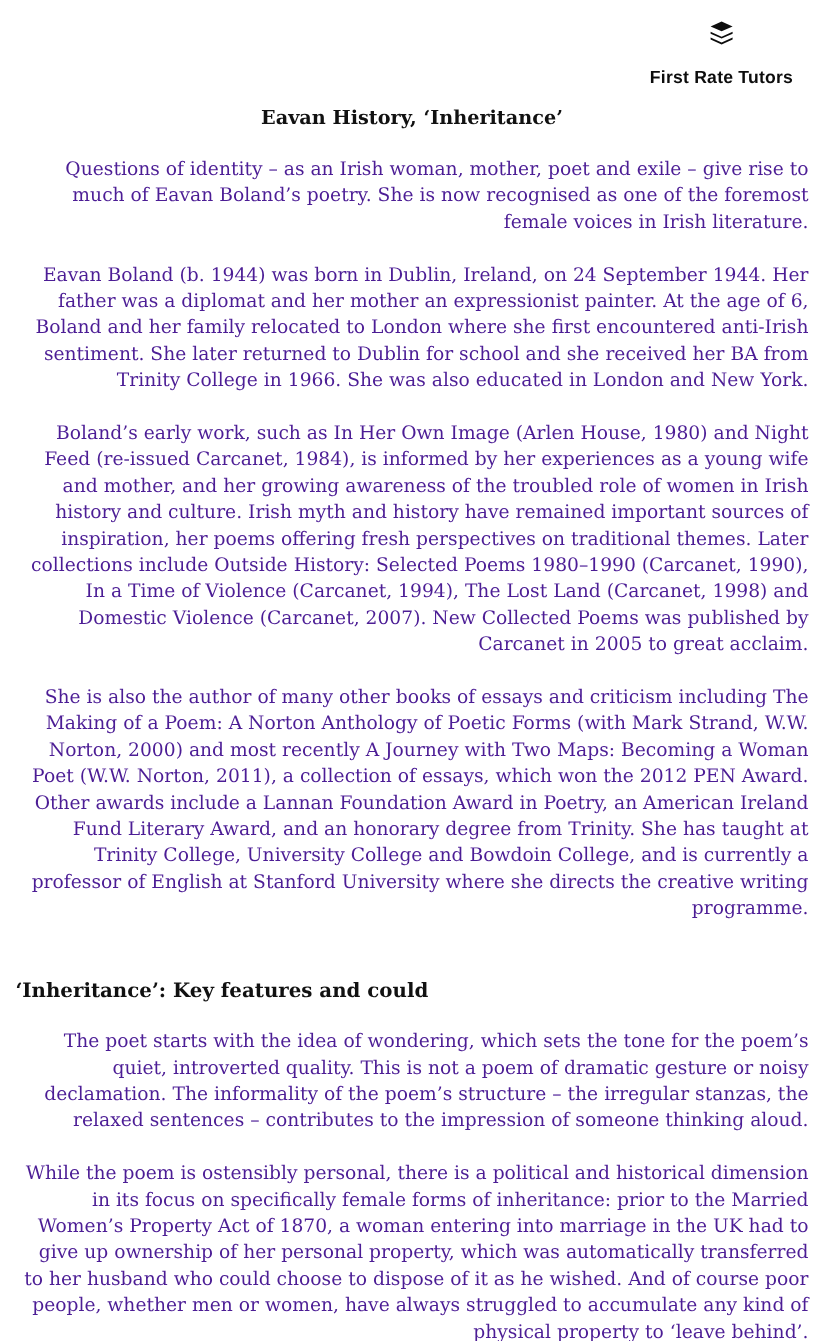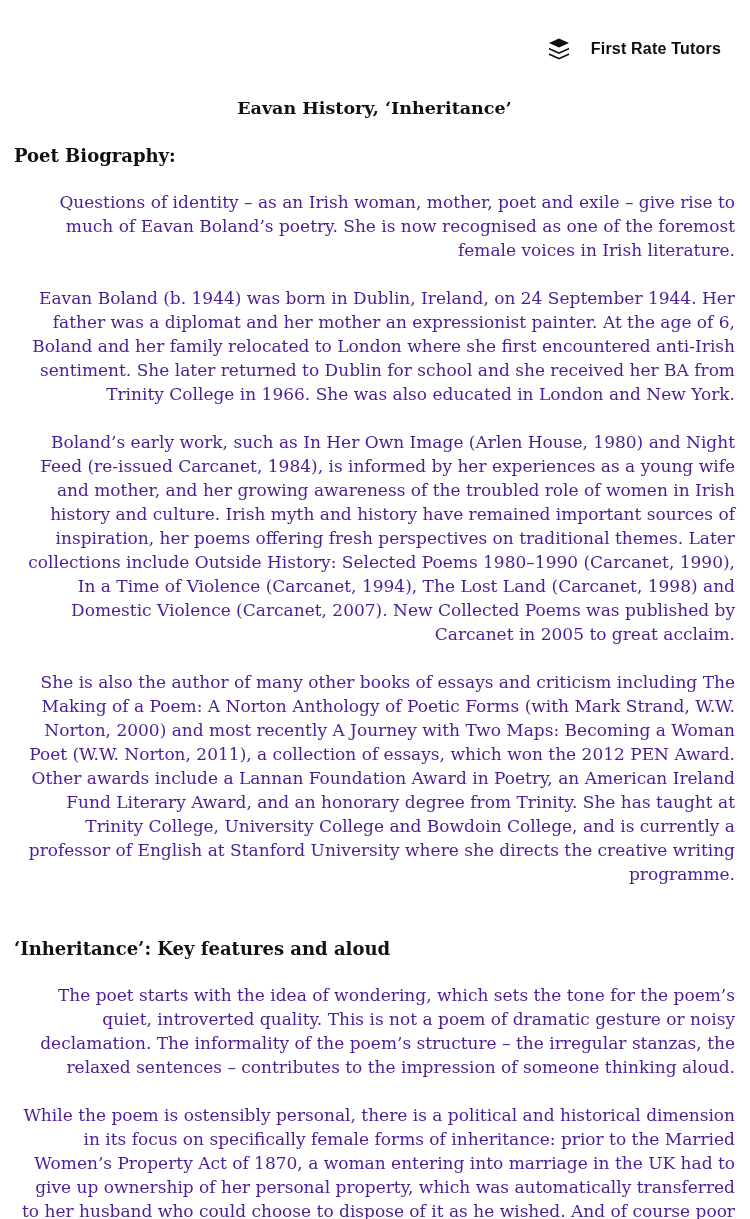--- a/index.html
+++ b/index.html
@@ -26,20 +26,21 @@
     display: flex;
     justify-content: flex-end;
     align-items: center;
     padding-right: 14px;
     height: 30px;
   }
   .logo {
     display: flex;
     align-items: center;
     gap: 20px;
+    flex-direction: column;
   }
   .logo svg {
     width: 24px;
     height: 24px;
     display: block;
   }
   .logo-text {
     font-family: "Liberation Sans", "DejaVu Sans", sans-serif;
     font-weight: 700;
     font-size: 16px;
@@ -87,25 +88,24 @@
           <path d="M2 10.8 L12 15.3 L22 10.8 L22 12.6 L12 17.1 L2 12.6 Z" fill="#0d0d0d"></path>
           <path d="M2 16.2 L12 20.7 L22 16.2 L22 18 L12 22.5 L2 18 Z" fill="#0d0d0d"></path>
         </svg>
       </span>
       <span class="logo-text">First Rate Tutors</span>
     </div>
   </div>
 
   <h1 class="doc-title">Eavan History, ‘Inheritance’</h1>
 
-  <h2 class="section-heading bio-heading">Poet Biography:</h2>
 
   <p class="para">Questions of identity – as an Irish woman, mother, poet and exile – give rise to much of Eavan Boland’s poetry. She is now recognised as one of the foremost female voices in Irish literature.</p>
   <p class="para">Eavan Boland (b. 1944) was born in Dublin, Ireland, on 24 September 1944. Her father was a diplomat and her mother an expressionist painter. At the age of 6, Boland and her family relocated to London where she first encountered anti-Irish sentiment. She later returned to Dublin for school and she received her BA from Trinity College in 1966. She was also educated in London and New York.</p>
   <p class="para">Boland’s early work, such as In Her Own Image (Arlen House, 1980) and Night Feed (re-issued Carcanet, 1984), is informed by her experiences as a young wife and mother, and her growing awareness of the troubled role of women in Irish history and culture. Irish myth and history have remained important sources of inspiration, her poems offering fresh perspectives on traditional themes. Later collections include Outside History: Selected Poems 1980–1990 (Carcanet, 1990), In a Time of Violence (Carcanet, 1994), The Lost Land (Carcanet, 1998) and Domestic Violence (Carcanet, 2007). New Collected Poems was published by Carcanet in 2005 to great acclaim.</p>
   <p class="para">She is also the author of many other books of essays and criticism including The Making of a Poem: A Norton Anthology of Poetic Forms (with Mark Strand, W.W. Norton, 2000) and most recently A Journey with Two Maps: Becoming a Woman Poet (W.W. Norton, 2011), a collection of essays, which won the 2012 PEN Award. Other awards include a Lannan Foundation Award in Poetry, an American Ireland Fund Literary Award, and an honorary degree from Trinity. She has taught at Trinity College, University College and Bowdoin College, and is currently a professor of English at Stanford University where she directs the creative writing programme.</p>
 
-  <h2 class="section-heading themes-heading">‘Inheritance’: Key features and aloud</h2>
+  <h2 class="section-heading themes-heading">‘Inheritance’: Key features and could</h2>
 
   <p class="para">The poet starts with the idea of wondering, which sets the tone for the poem’s quiet, introverted quality. This is not a poem of dramatic gesture or noisy declamation. The informality of the poem’s structure – the irregular stanzas, the relaxed sentences – contributes to the impression of someone thinking aloud.</p>
   <p class="para">While the poem is ostensibly personal, there is a political and historical dimension in its focus on specifically female forms of inheritance: prior to the Married Women’s Property Act of 1870, a woman entering into marriage in the UK had to give up ownership of her personal property, which was automatically transferred to her husband who could choose to dispose of it as he wished. And of course poor people, whether men or women, have always struggled to accumulate any kind of physical property to ‘leave behind’.</p>
 
 </div>
 
 </body></html>

